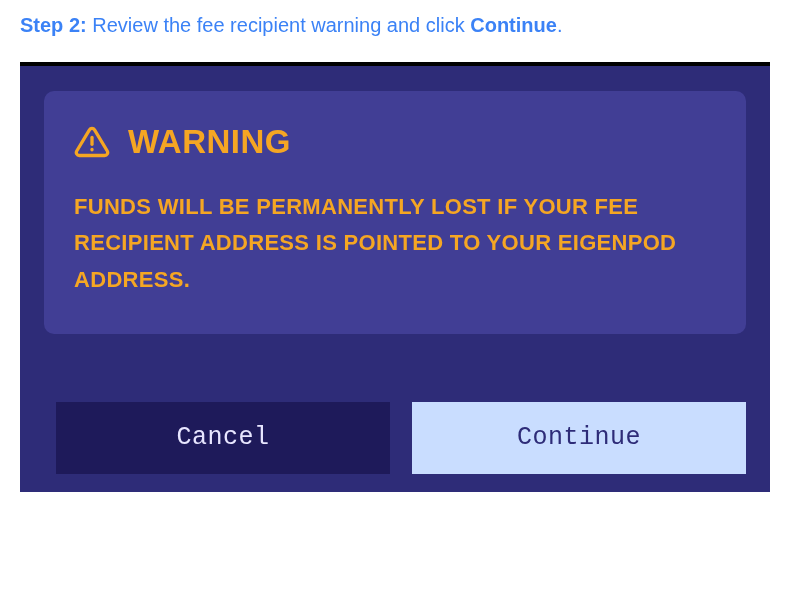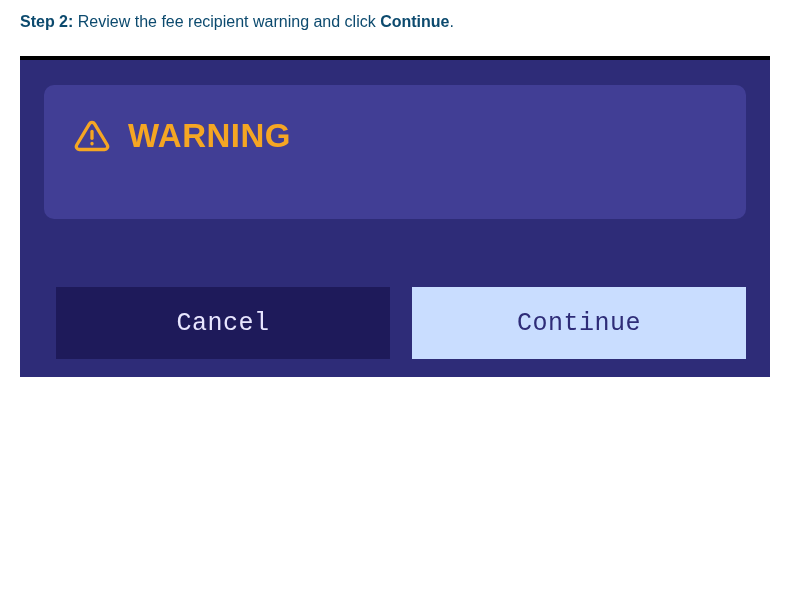--- a/index.html
+++ b/index.html
@@ -8,22 +8,22 @@
       box-sizing: border-box;
     }
     body {
       font-family: -apple-system, BlinkMacSystemFont, 'Segoe UI', Helvetica, Arial, sans-serif;
       width: 790px;
       height: 603px;
       background: #ffffff;
       padding: 10px 20px;
     }
     .instruction {
-      font-size: 16px;
-      color: #0c4a6e;
+      font-size: 20px;
+      color: #3b82f6;
       margin-bottom: 22px;
       line-height: 1.5;
     }
     .instruction .bold {
       font-weight: 700;
     }
     .modal-container {
       background: #2e2c78;
       border-radius: 0;
       padding: 25px 24px 18px 24px;
@@ -102,18 +102,19 @@
     <div class="warning-header">
       <span class="warning-icon">
         <svg viewBox="0 0 24 24" fill="none" stroke="#f5a623" stroke-width="2.2" stroke-linecap="round" stroke-linejoin="round">
           <path d="M10.29 3.86L1.82 18a2 2 0 0 0 1.71 3h16.94a2 2 0 0 0 1.71-3L13.71 3.86a2 2 0 0 0-3.42 0z"></path>
           <line x1="12" y1="9" x2="12" y2="13.5"></line>
           <line x1="12" y1="17" x2="12" y2="17.2"></line>
         </svg>
       </span>
       <div class="warning-title">WARNING</div>
     </div>
+    <div class="warning-text">FUNDS WILL BE PERMANENTLY LOST IF YOUR FEE RECIPIENT ADDRESS IS POINTED TO YOUR EIGENPOD ADDRESS.</div>
   </div>
   <div class="button-row">
     <button class="btn btn-cancel">Cancel</button>
     <button class="btn btn-continue">Continue</button>
   </div>
 </div>
 
 </body></html>

